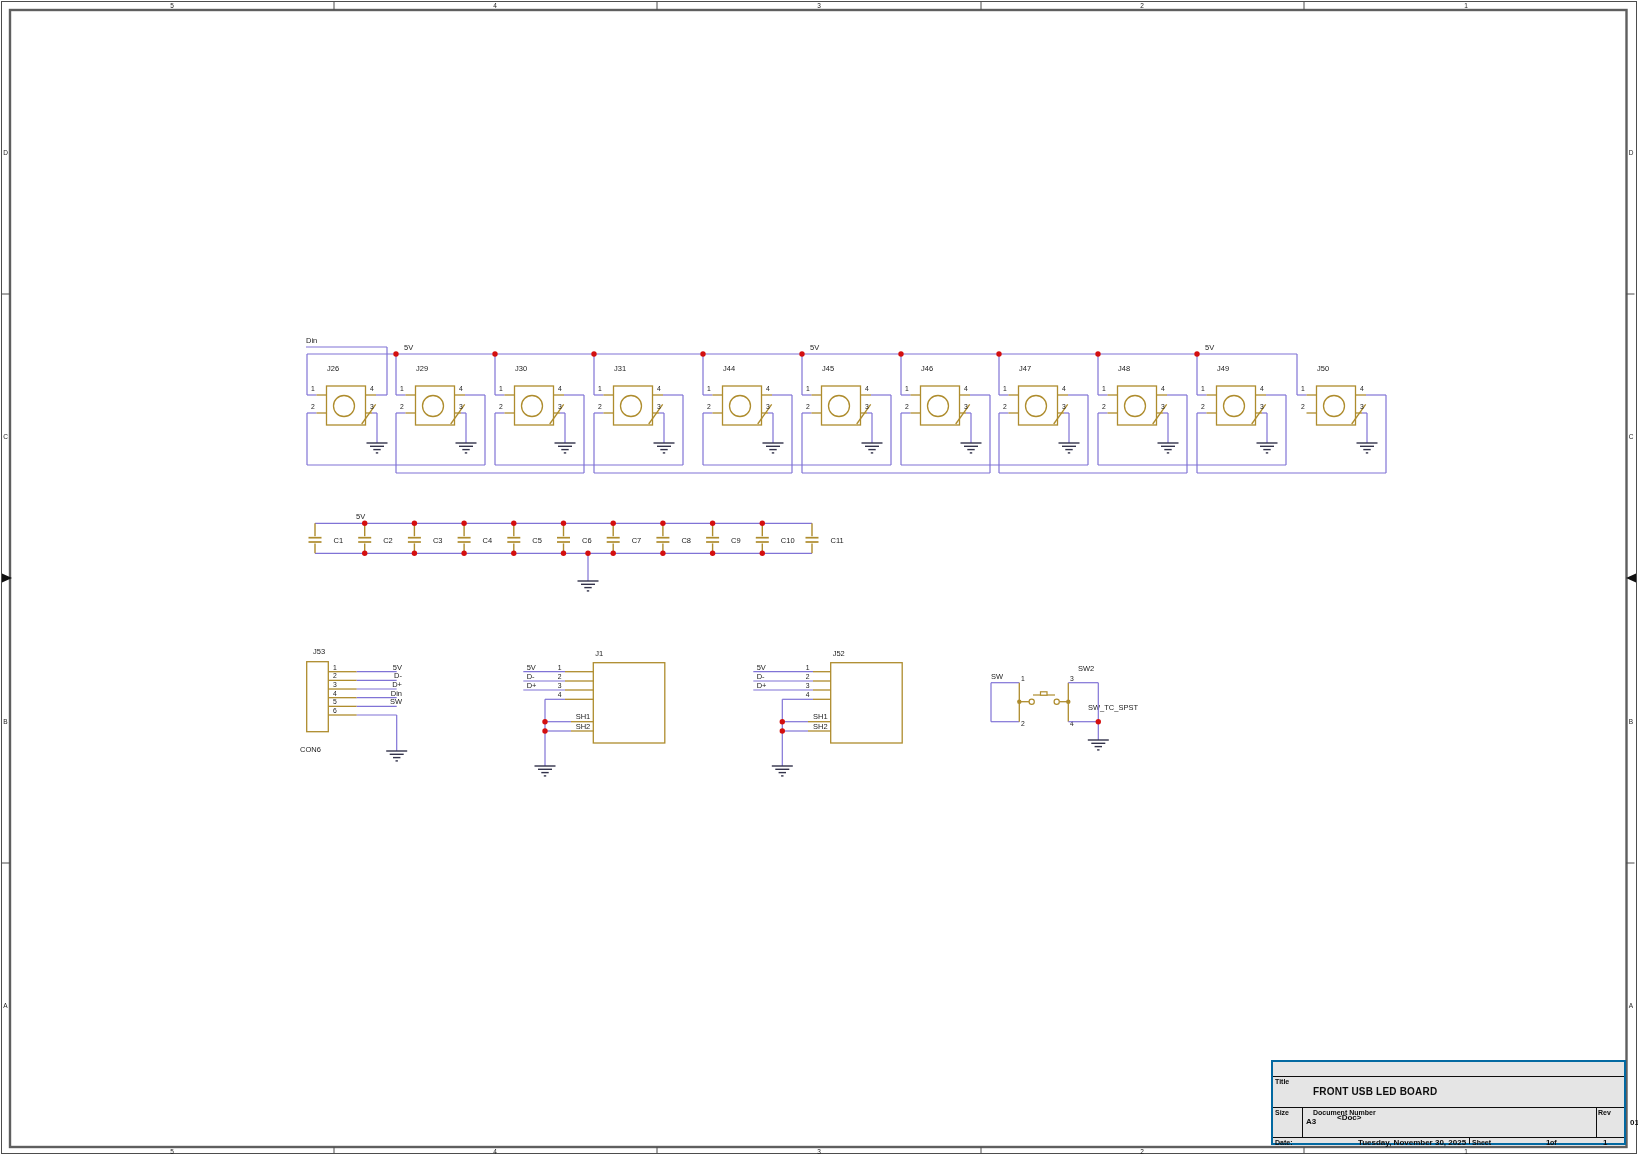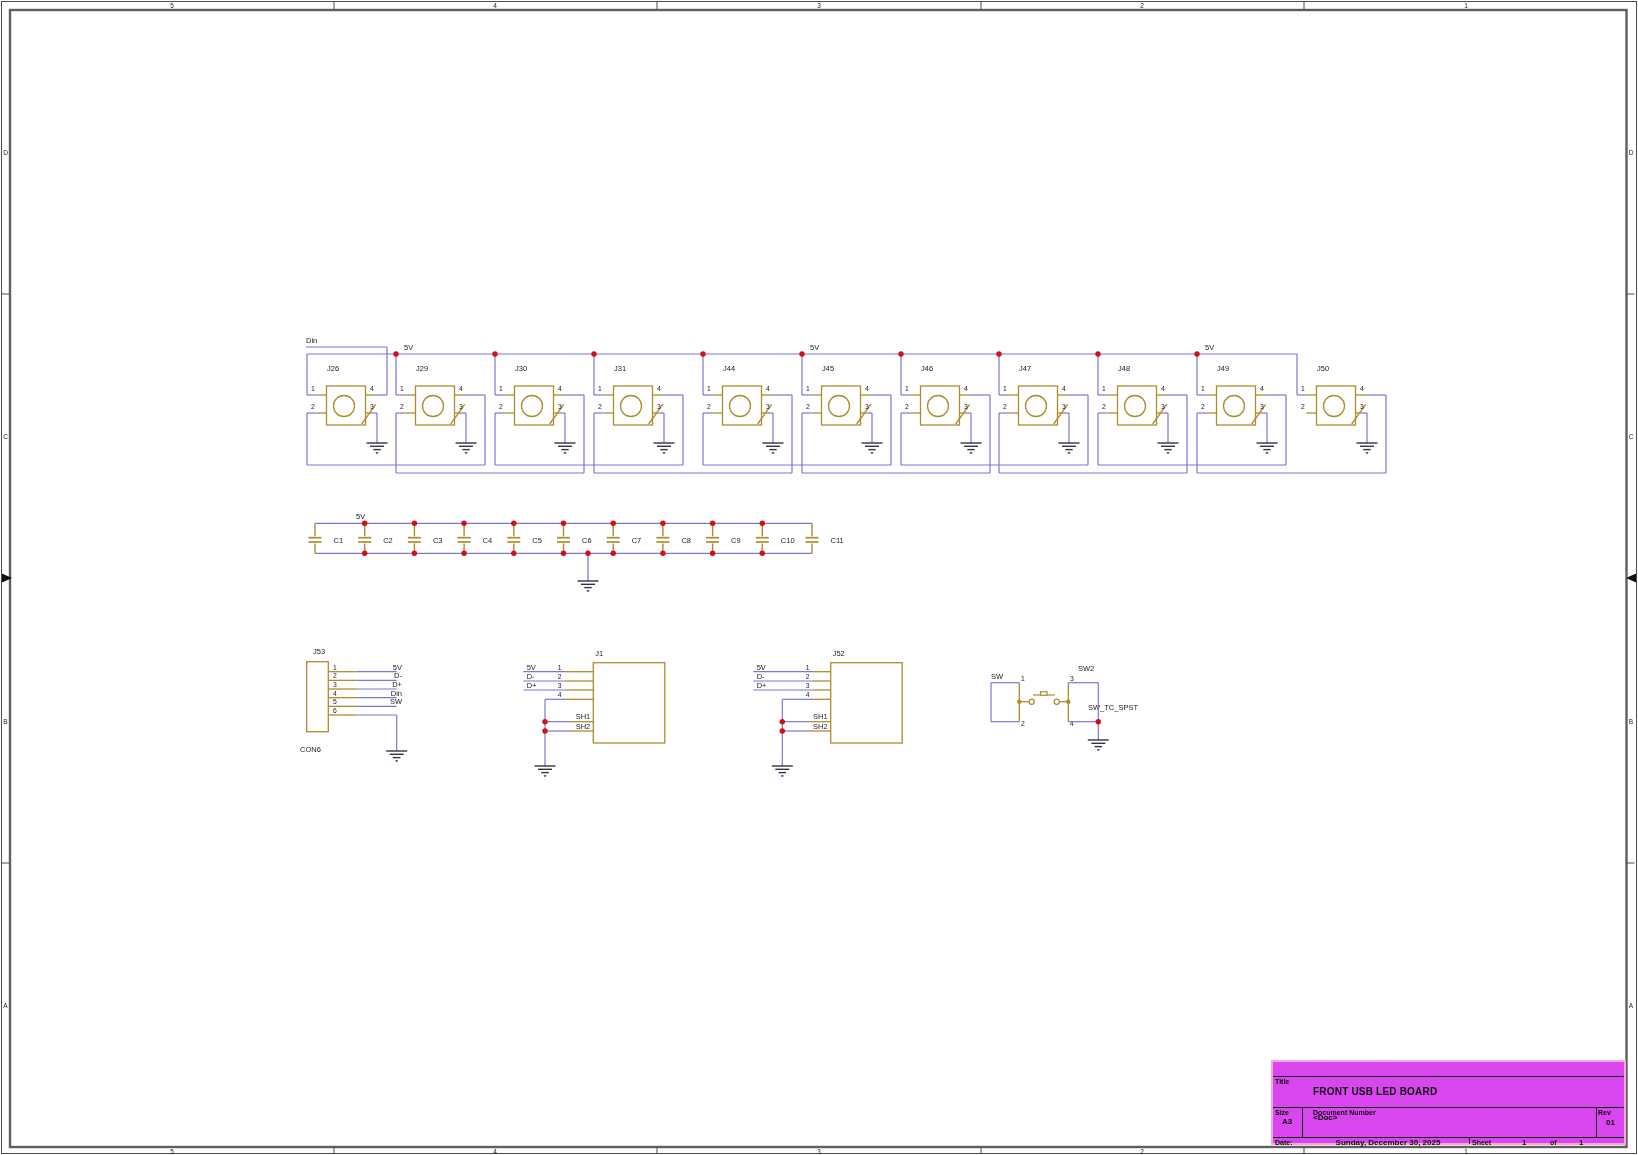--- a/index.html
+++ b/index.html
@@ -2,27 +2,27 @@
 <html><head>
 <meta charset="utf-8">
 <style>
   html,body{margin:0;padding:0;background:#e8e8e8;}
   .page{position:relative;width:1638px;height:1155px;background:#ffffff;overflow:hidden;
         font-family:"Liberation Sans",sans-serif;}
   svg{position:absolute;left:0;top:0;}
   svg text{font-family:"Liberation Sans",sans-serif;fill:#1b1b1b;}
   
   .tblock{position:absolute;left:1271px;top:1060px;width:355px;height:85px;
-          border:2px solid #f9a8d4;box-sizing:border-box;background:#d946ef;color:#0d0d0d;}
+          border:2px solid #0369a1;box-sizing:border-box;background:#e5e5e5;color:#0d0d0d;}
   .tblock .hl,.tblock .vl{position:absolute;background:#0d0d0d;}
   .tblock .hl{left:0;width:100%;height:1px;}
   .tblock .vl{width:1px;}
   .tblock span{position:absolute;white-space:nowrap;font-weight:bold;line-height:1;}
   .lbl7{font-size:7px;}
-  .val8{font-size:8px;}
+  .val8{font-size:8px;margin-left:24px;}
   .ttl10{font-size:10px;letter-spacing:.2px;}
 </style>
 </head>
 <body>
 
 <div class="page">
   <svg id="canvas" width="1638" height="1155" viewBox="0 0 1638 1155">
       <g>
         <rect x="1.5" y="1.5" width="1635" height="1152" fill="none" stroke="#4d4d4d" stroke-width="1"></rect>
         <rect x="10" y="10" width="1616.5" height="1137" fill="none" stroke="#5f5f5f" stroke-width="2.4"></rect>
@@ -617,19 +617,19 @@
     <span class="ttl10" style="left:40px;top:25px">FRONT USB LED BOARD</span>
 
     <span class="lbl7" style="left:2px;top:47px">Size</span>
     <span class="val8" style="left:9px;top:56px">A3</span>
     <span class="lbl7" style="left:40px;top:47px">Document Number</span>
     <span class="val8" style="left:40px;top:52px">&lt;Doc&gt;</span>
     <span class="lbl7" style="left:325px;top:47px">Rev</span>
     <span class="val8" style="left:333px;top:57px">01</span>
 
     <span class="lbl7" style="left:2px;top:77px">Date:</span>
-    <span class="val8" style="left:35px;top:76.5px;width:160px;text-align:center">Sunday, December 30, 2025</span>
+    <span class="val8" style="left:35px;top:76.5px;width:160px;text-align:center">Tuesday, November 30, 2025</span>
     <span class="lbl7" style="left:199px;top:77px">Sheet</span>
     <span class="val8" style="left:249px;top:76.5px">1</span>
     <span class="lbl7" style="left:277px;top:77px">of</span>
     <span class="val8" style="left:306px;top:76.5px">1</span>
   </div>
 </div>
 
 </body></html>

